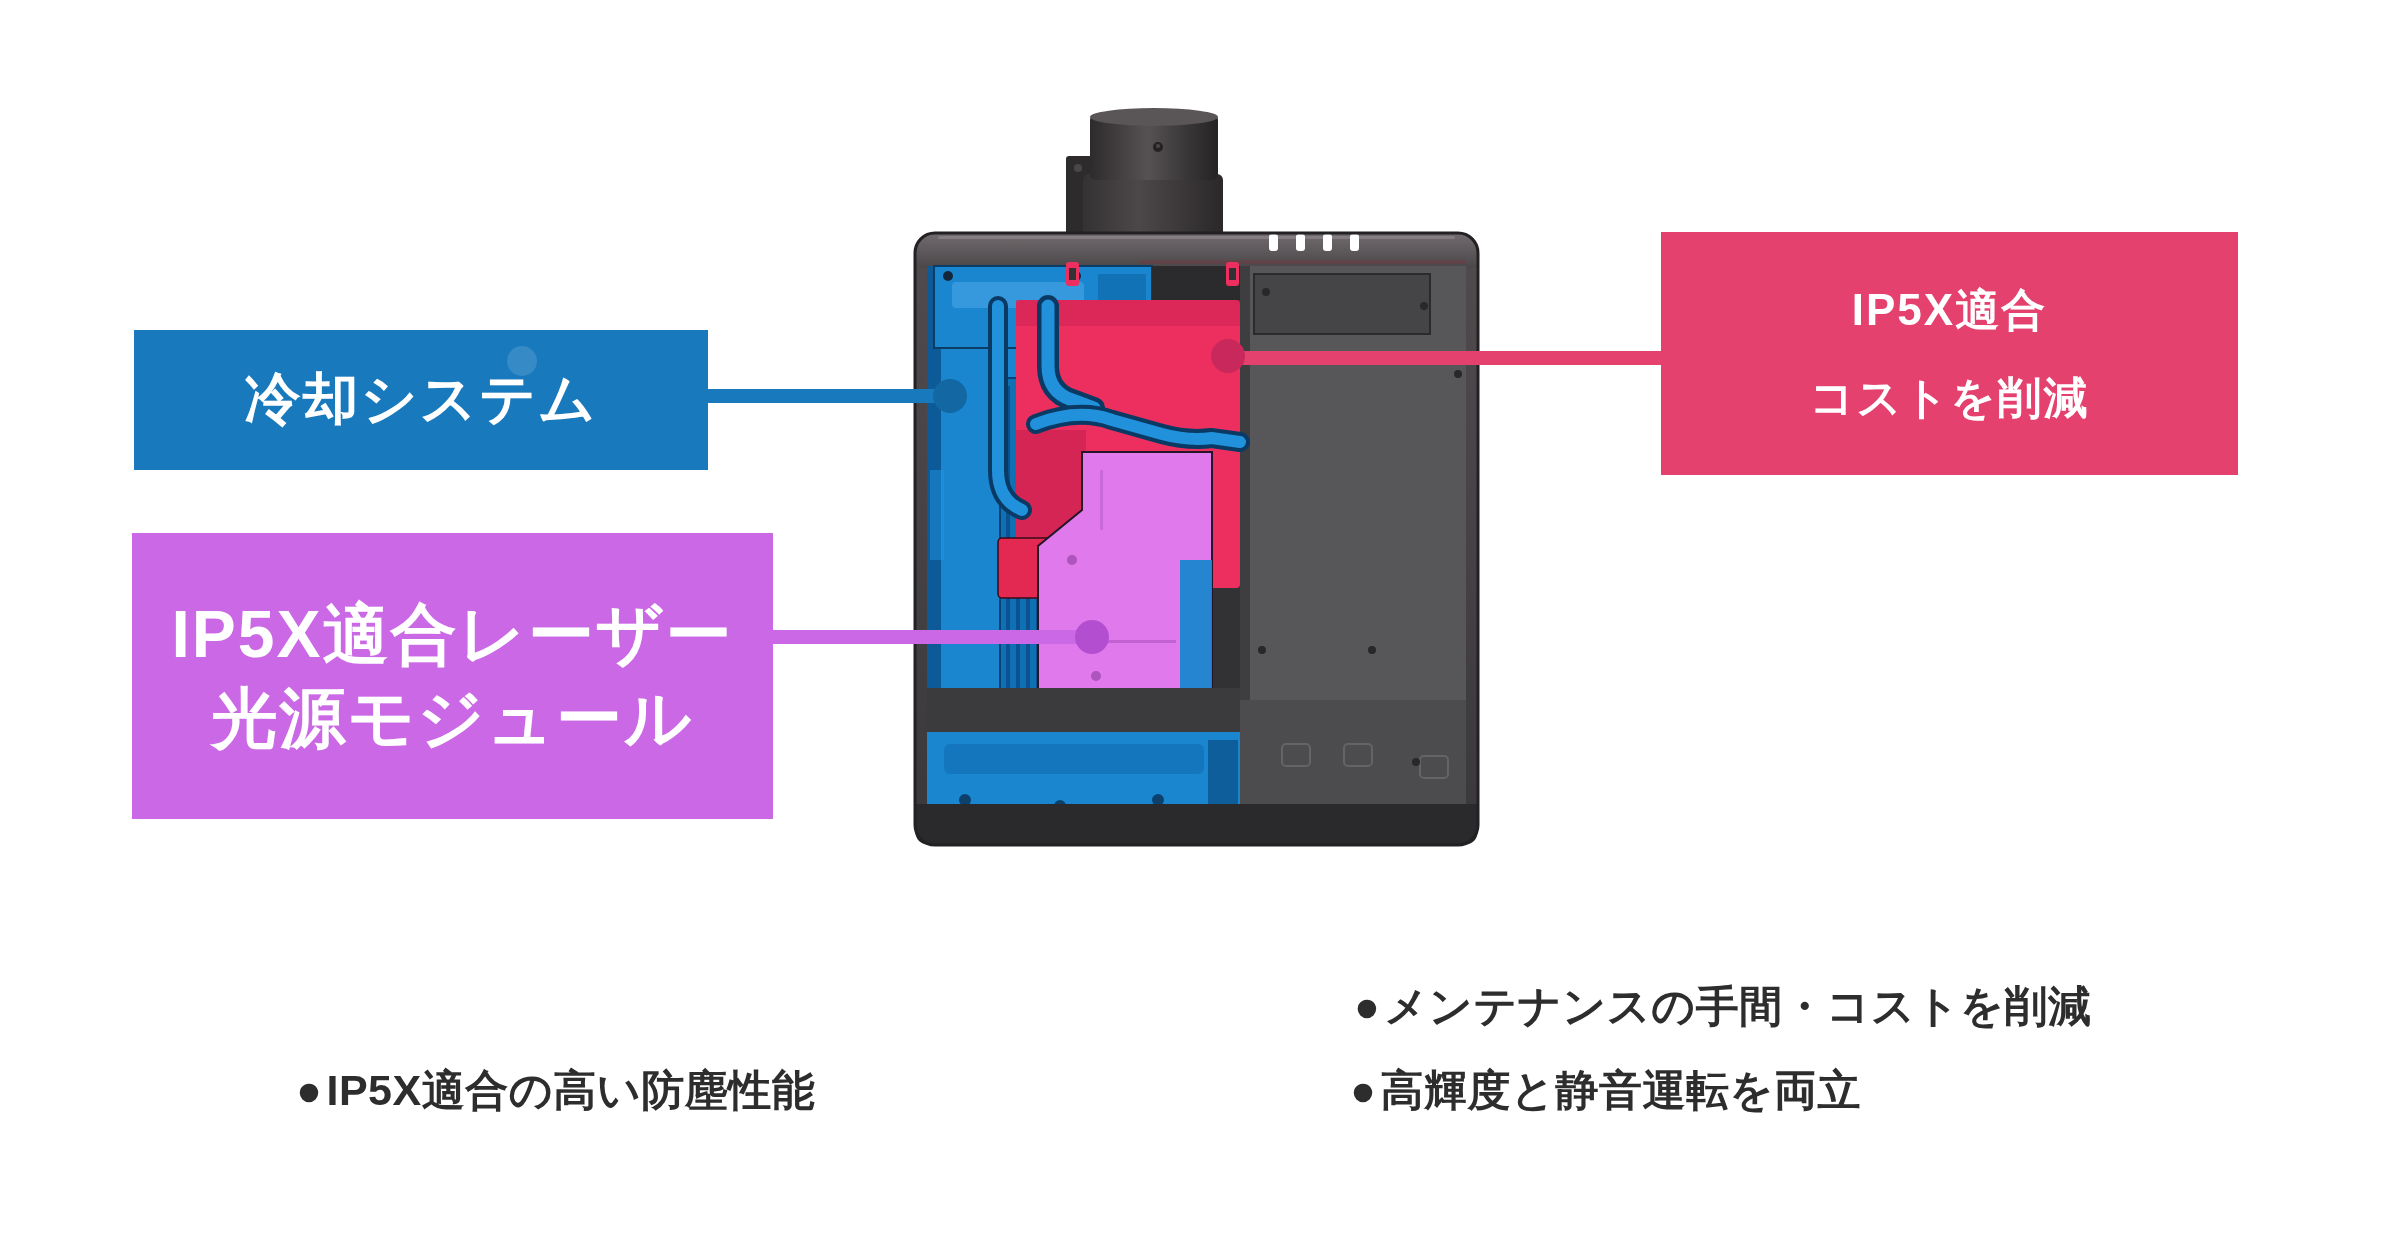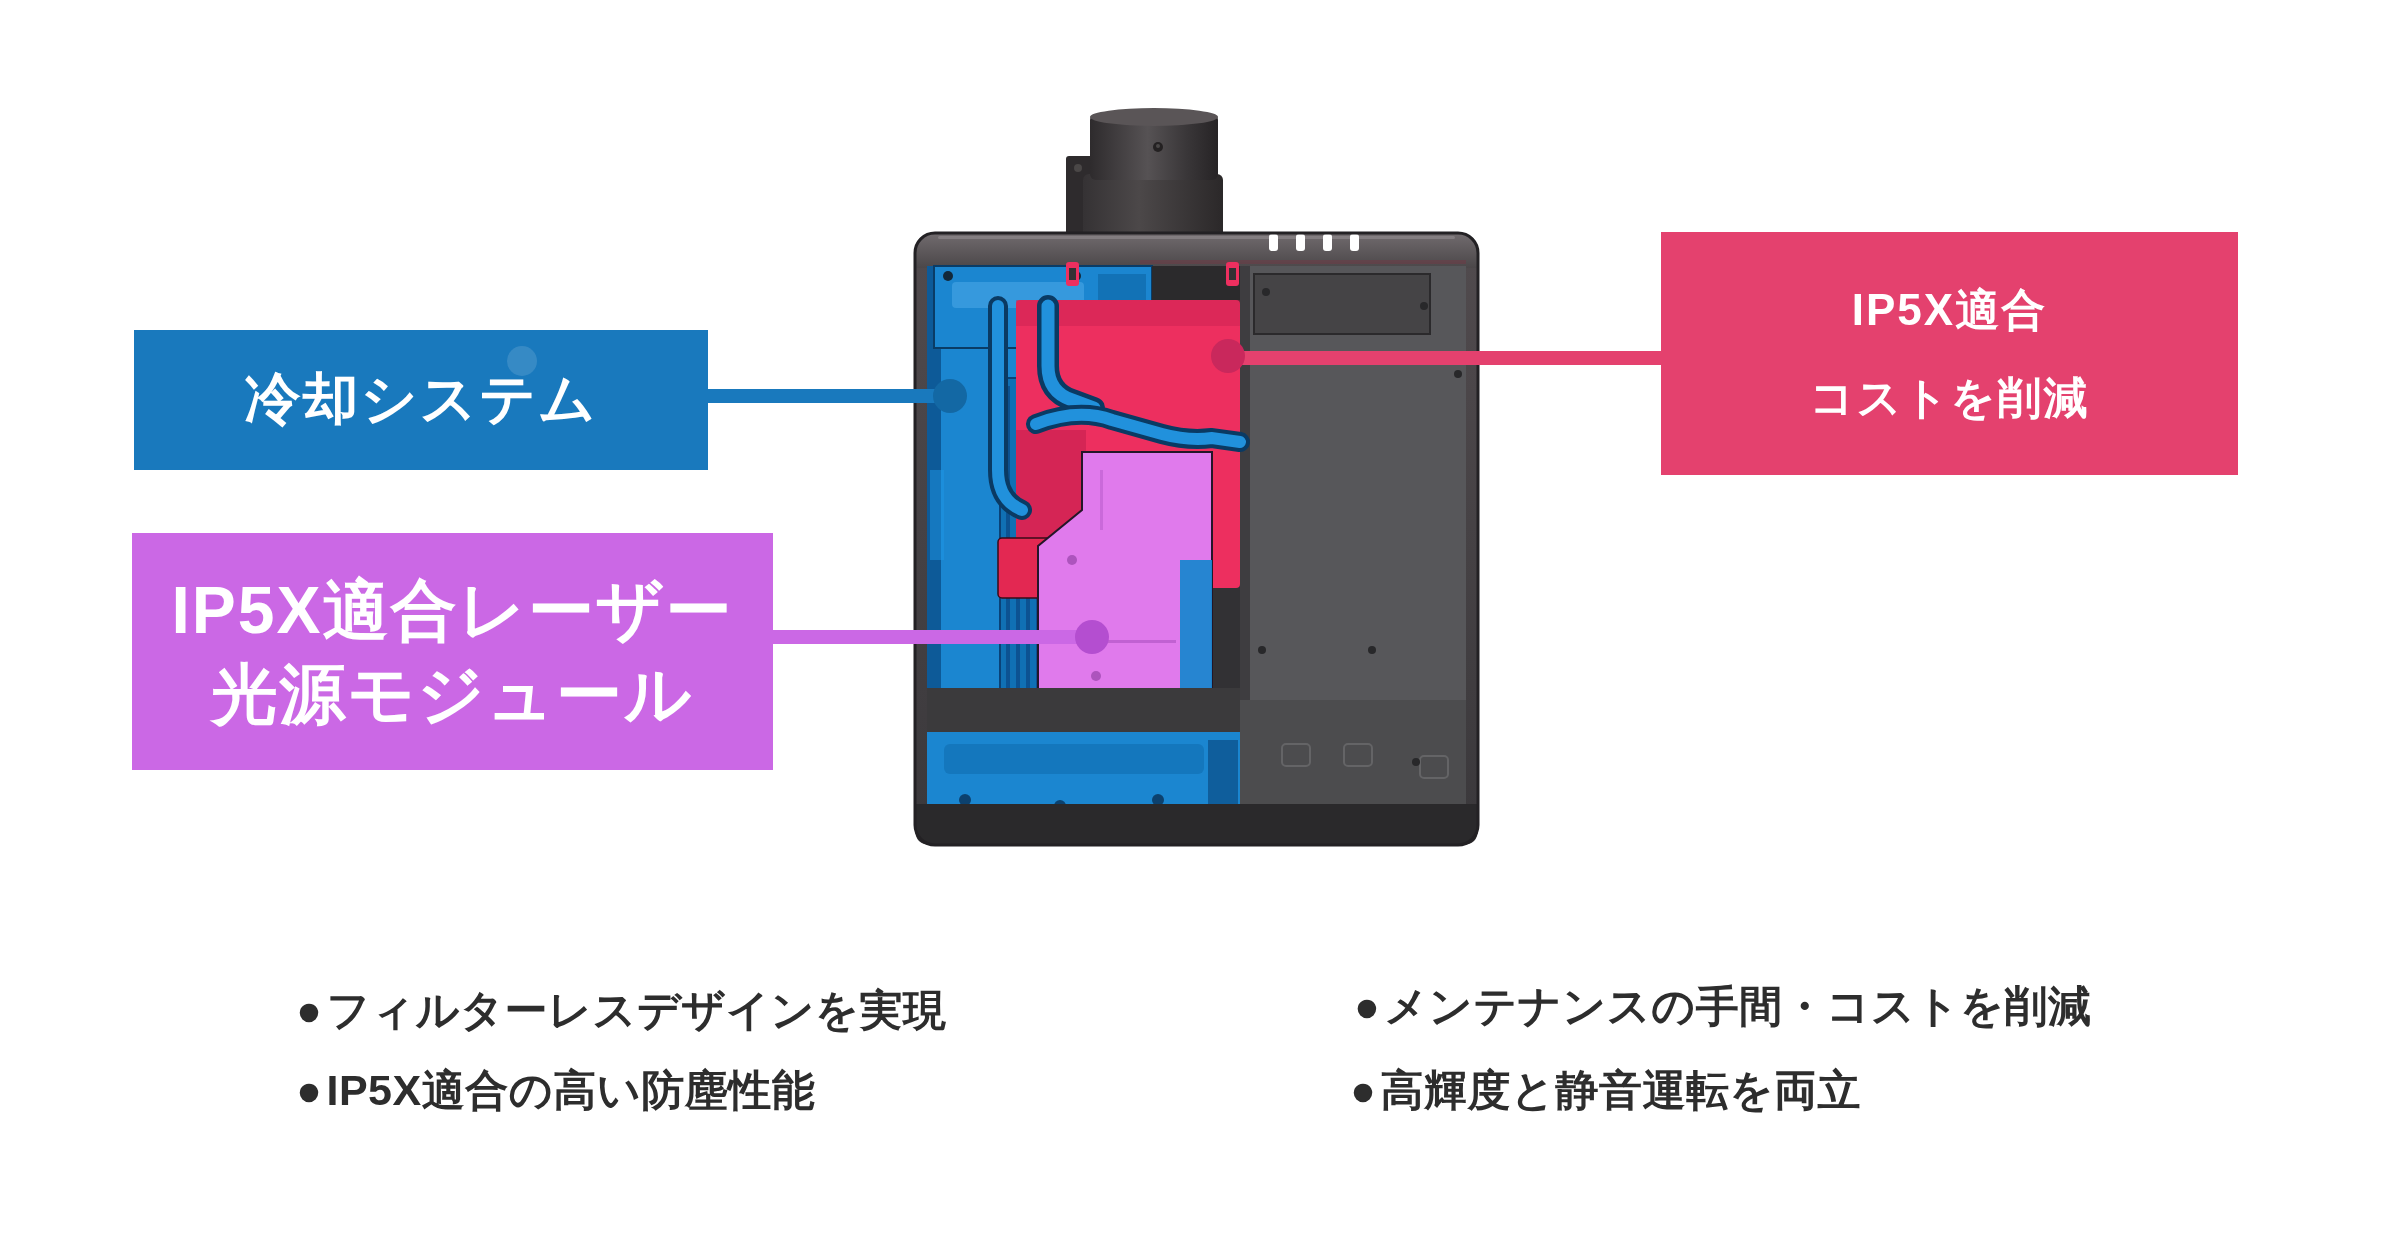--- a/index.html
+++ b/index.html
@@ -6,21 +6,21 @@
   #canvas{
     position:relative;width:2400px;height:1256px;overflow:hidden;background:#ffffff;
     font-family:"Liberation Sans","DejaVu Sans",sans-serif;
   }
   .callout{
     position:absolute;display:flex;flex-direction:column;justify-content:center;align-items:center;
     color:#ffffff;font-weight:bold;text-align:center;letter-spacing:2px;
   }
   .callout .line{display:block;white-space:nowrap;}
   #callout-cooling{left:134px;top:330px;width:574px;height:140px;background:var(--cooling-blue);font-size:56px;}
-  #callout-laser{left:132px;top:533px;width:641px;height:237px;background:var(--laser-purple);font-size:66px;}
+  #callout-laser{left:132px;top:533px;width:641px;height:286px;background:var(--laser-purple);font-size:66px;}
   #callout-laser .line{line-height:84px;}
   #callout-optical{left:1661px;top:232px;width:577px;height:243px;background:var(--optical-pink);font-size:44px;}
   #callout-optical .line{line-height:88px;}
   .box-dot{
     position:absolute;left:373px;top:16px;width:30px;height:30px;border-radius:50%;
     background:rgba(255,255,255,0.13);
   }
   .feature{
     position:absolute;font-size:43px;font-weight:700;color:var(--text-dark);
     white-space:nowrap;line-height:50px;letter-spacing:0.5px;
@@ -188,23 +188,20 @@
   <div class="callout" id="callout-laser">
     <span class="line">IP5X適合レーザー</span>
     <span class="line">光源モジュール</span>
   </div>
 
   <div class="callout" id="callout-optical">
     <span class="line">IP5X適合</span>
     <span class="line">コストを削減</span>
   </div>
 
-  <div class="feature" id="feature-0">
-    <span class="bullet">●</span><span>フィルターレスデザインを実現</span>
-  </div>
   <div class="feature" id="feature-1">
     <span class="bullet">●</span><span>IP5X適合の高い防塵性能</span>
   </div>
   <div class="feature" id="feature-2">
     <span class="bullet">●</span><span>メンテナンスの手間・コストを削減</span>
   </div>
   <div class="feature" id="feature-3">
     <span class="bullet">●</span><span>高輝度と静音運転を両立</span>
   </div>
 

